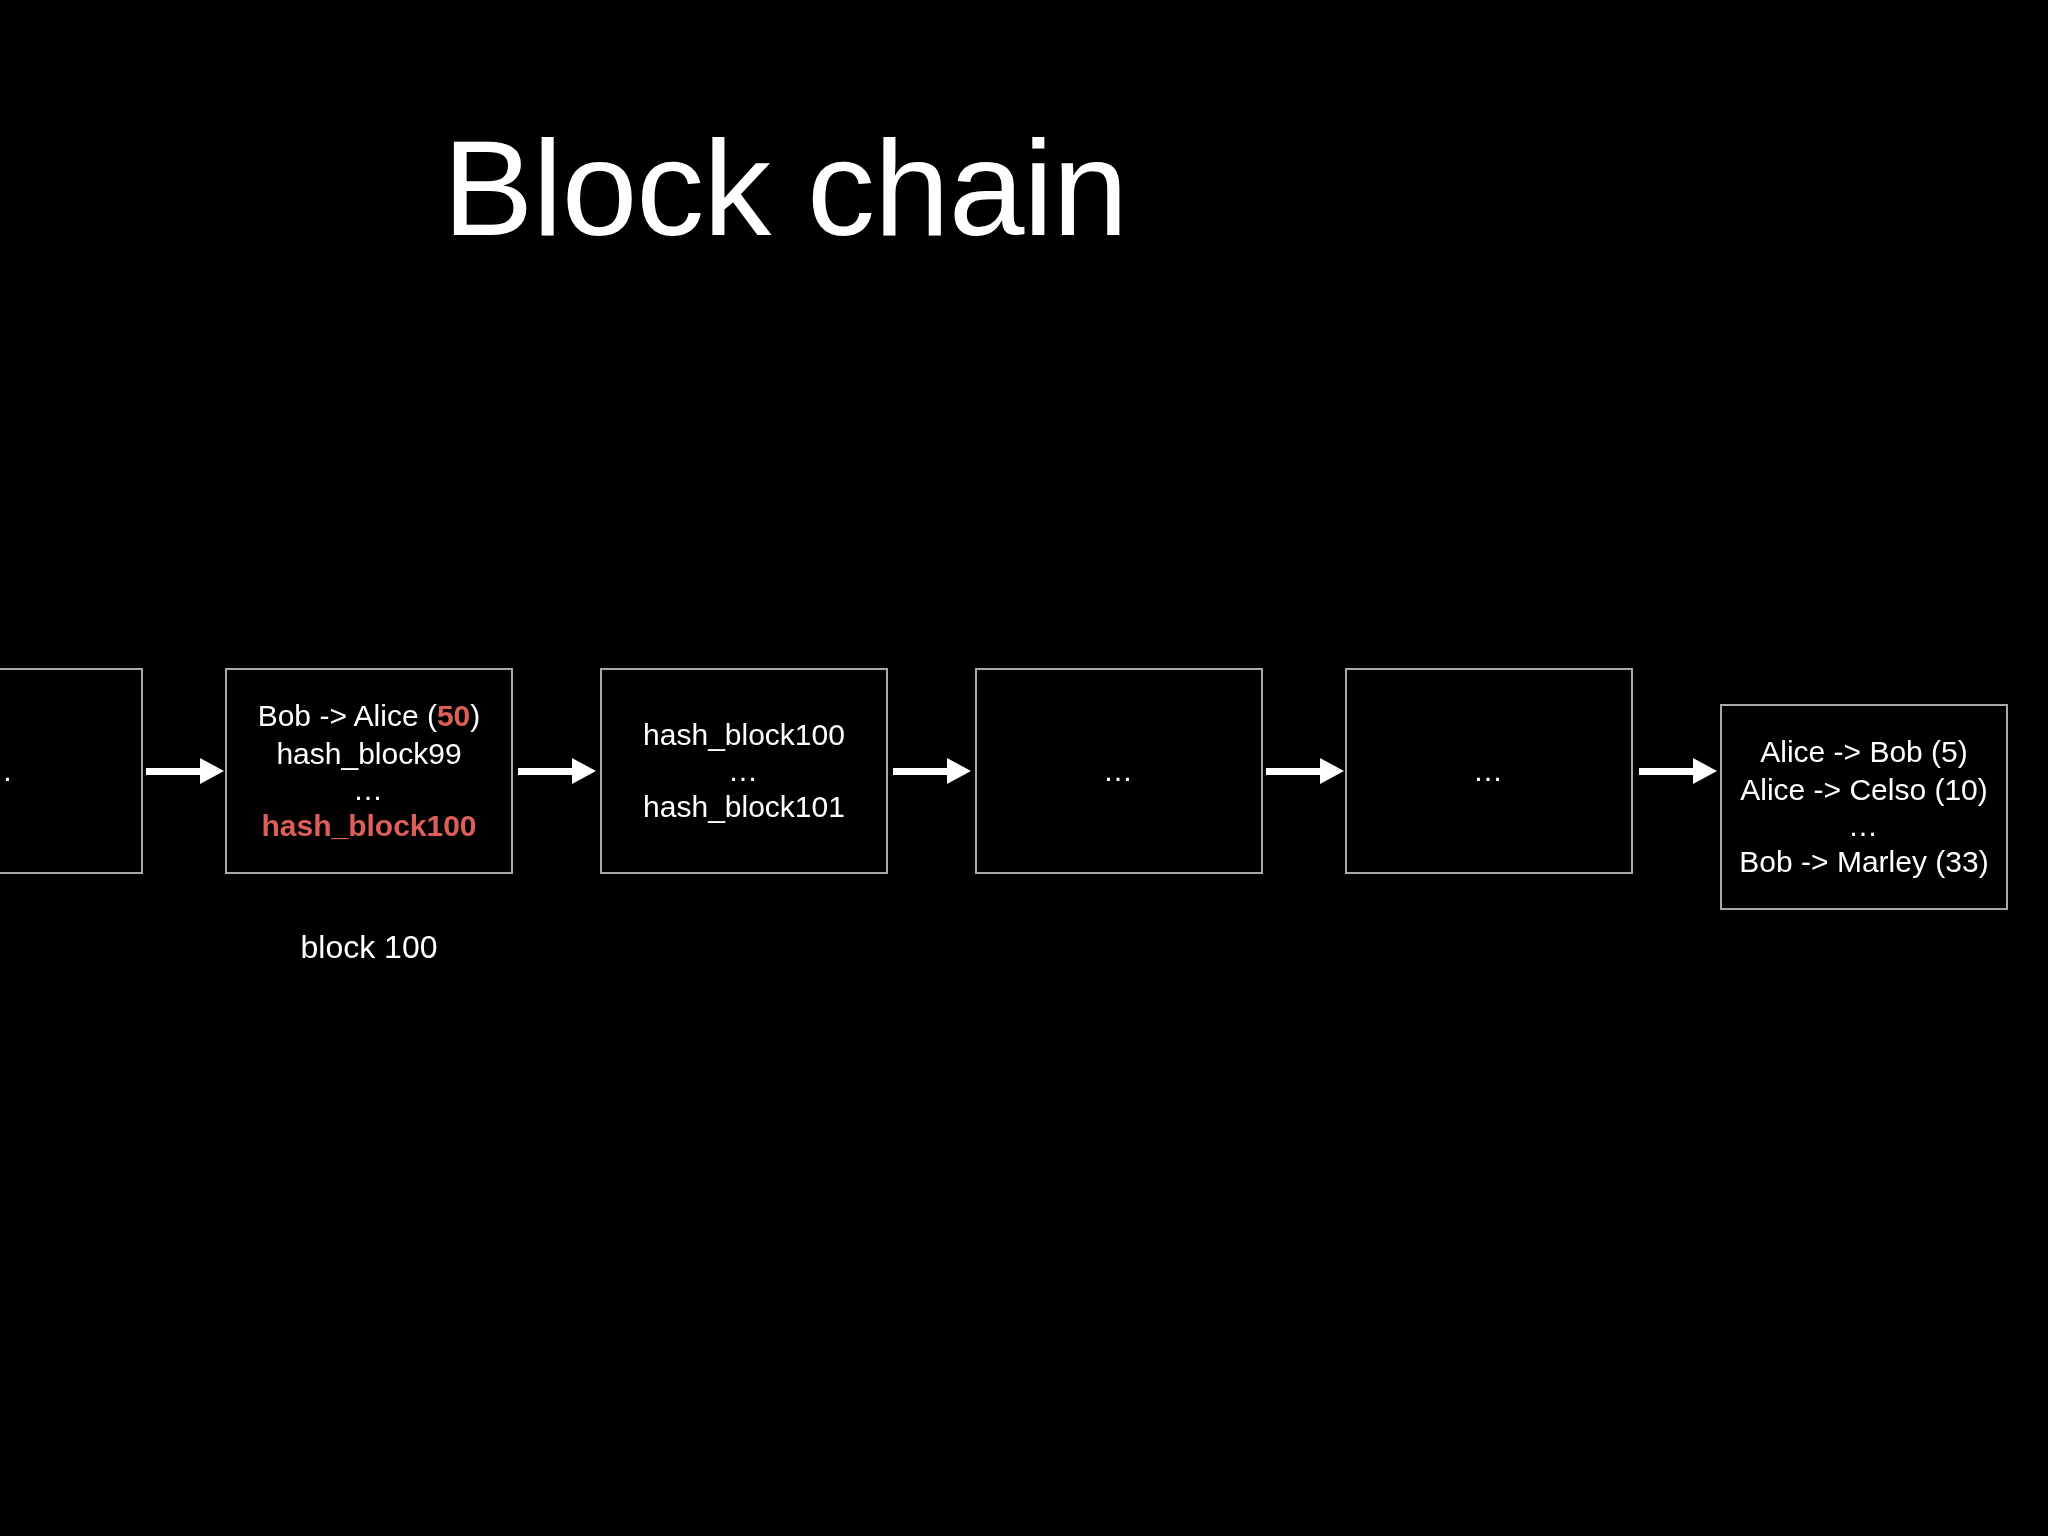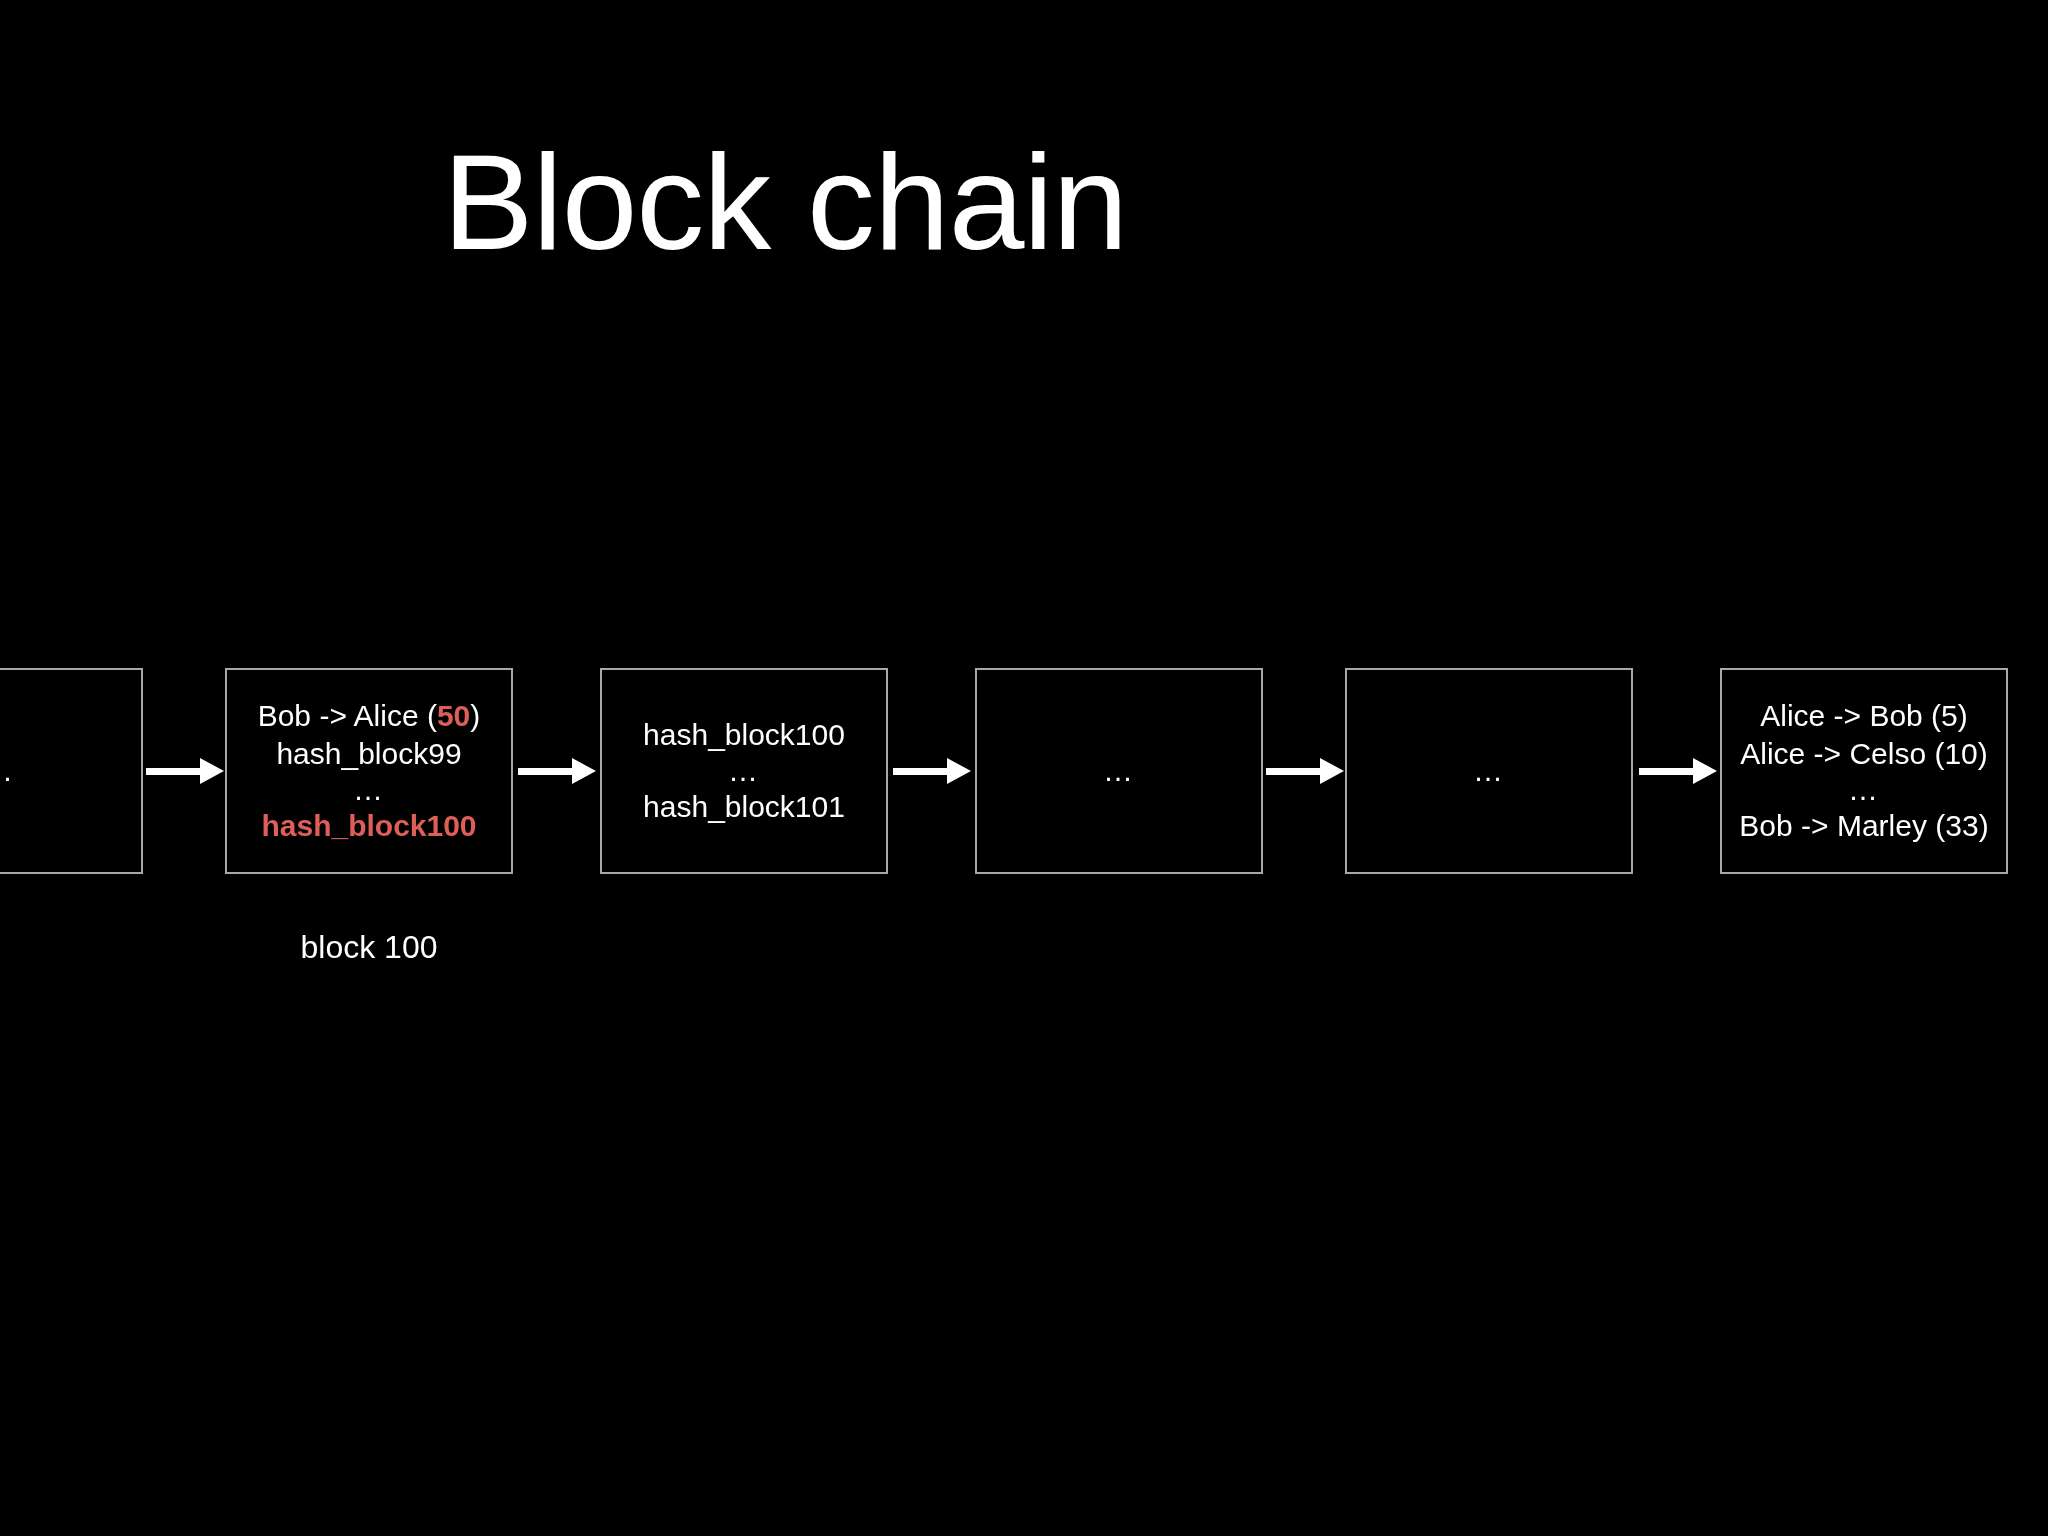--- a/index.html
+++ b/index.html
@@ -13,21 +13,21 @@
     position: relative;
     overflow: hidden;
     font-family: "Liberation Sans", sans-serif;
     -webkit-font-smoothing: antialiased;
   }
 
   
   #slide-title {
     position: absolute;
     left: 0;
-    top: 134px;
+    top: 120px;
     width: 1570px;
     text-align: center;
     color: #ffffff;
     font-family: "Liberation Sans", sans-serif;
     font-weight: 300;
     font-size: 136px;
     line-height: 1.0;
     letter-spacing: -1px;
     white-space: nowrap;
   }
@@ -76,21 +76,21 @@
     color: #dd5f58;
     font-weight: bold;
   }
 
   
   #block-box-0 { left: -145px; width: 288px; }
   #block-box-1 { left:  225px; width: 288px; }
   #block-box-2 { left:  600px; width: 288px; }
   #block-box-3 { left:  975px; width: 288px; }
   #block-box-4 { left: 1345px; width: 288px; }
-  #block-box-5 { left: 1720px; width: 288px; }
+  #block-box-5 { left: 1720px; width: 288px; margin-top: 36px; }
 
   
   .chain-arrow {
     position: absolute;
     top: 95px;
     height: 16px;
     width: 78px;
   }
   .chain-arrow .shaft {
     position: absolute;

